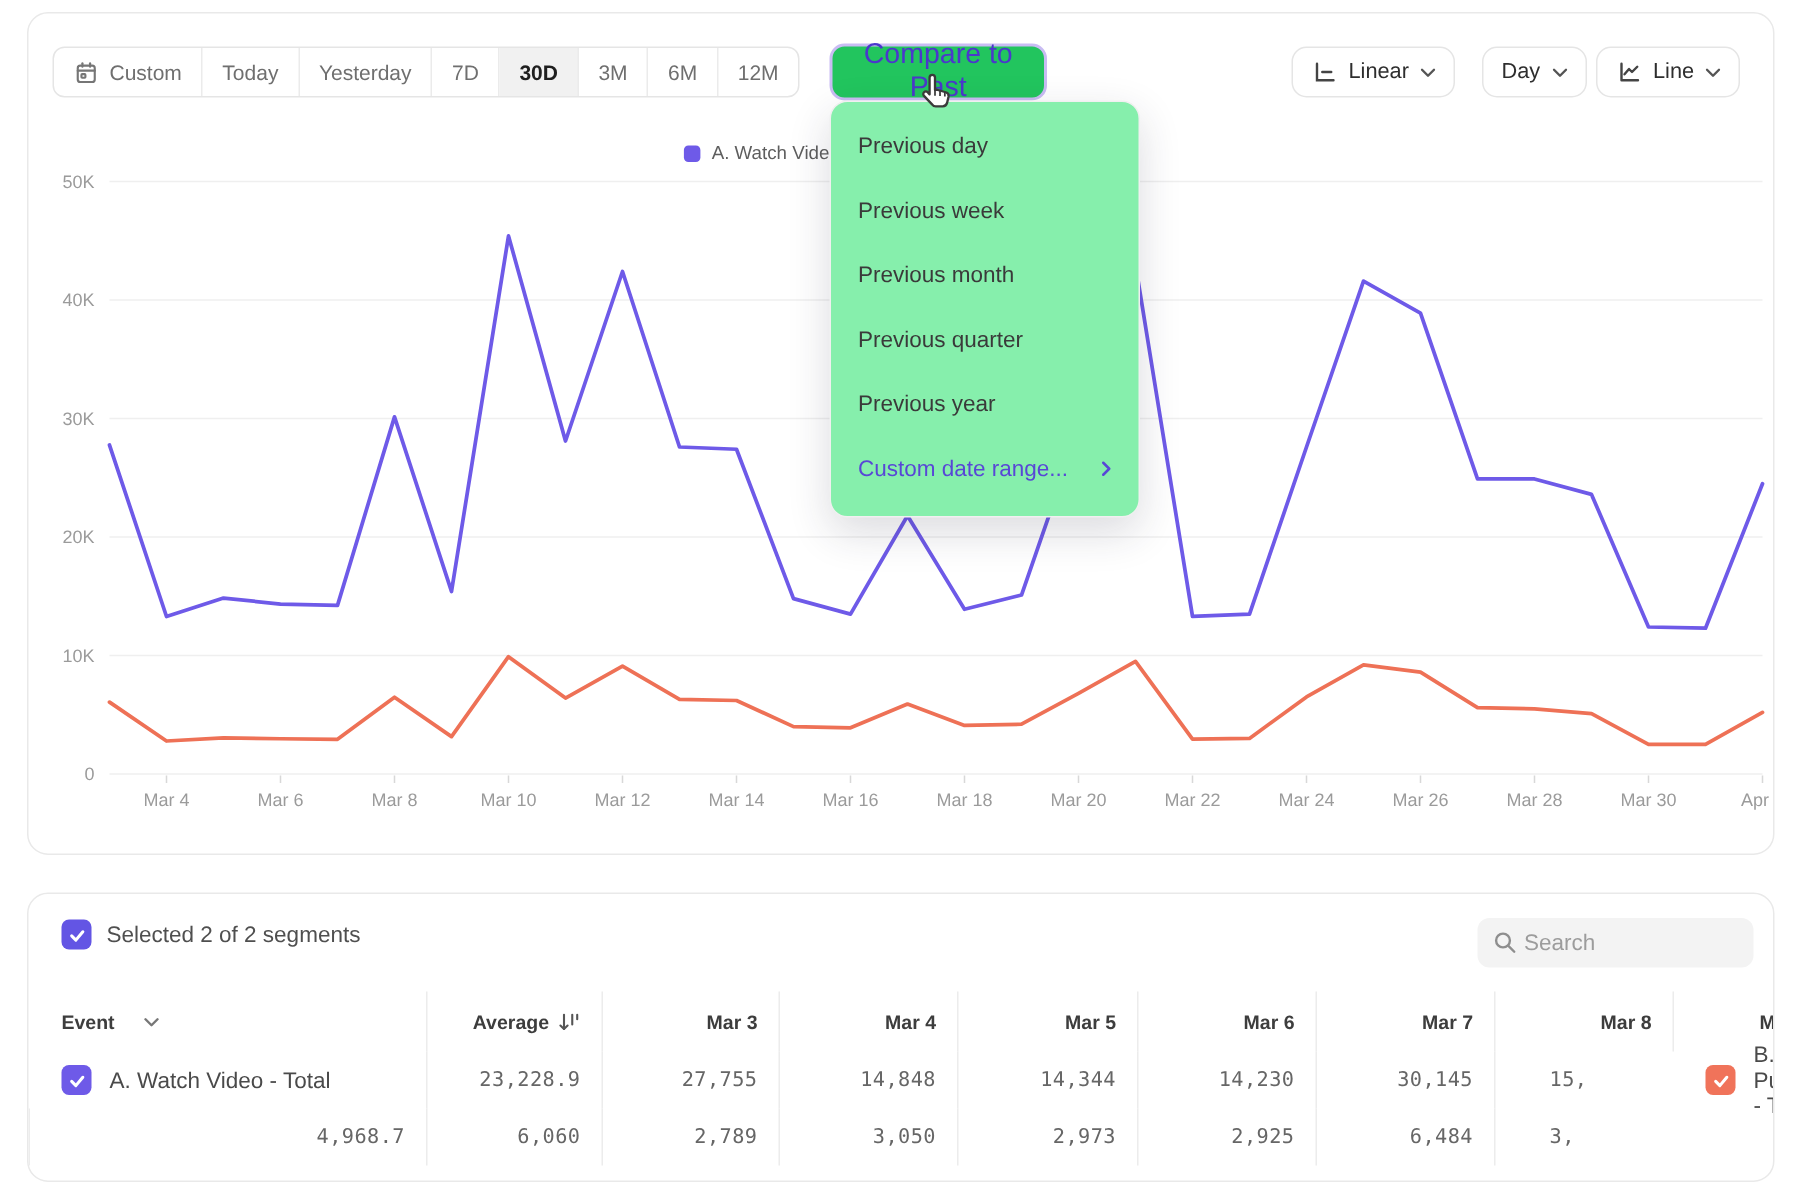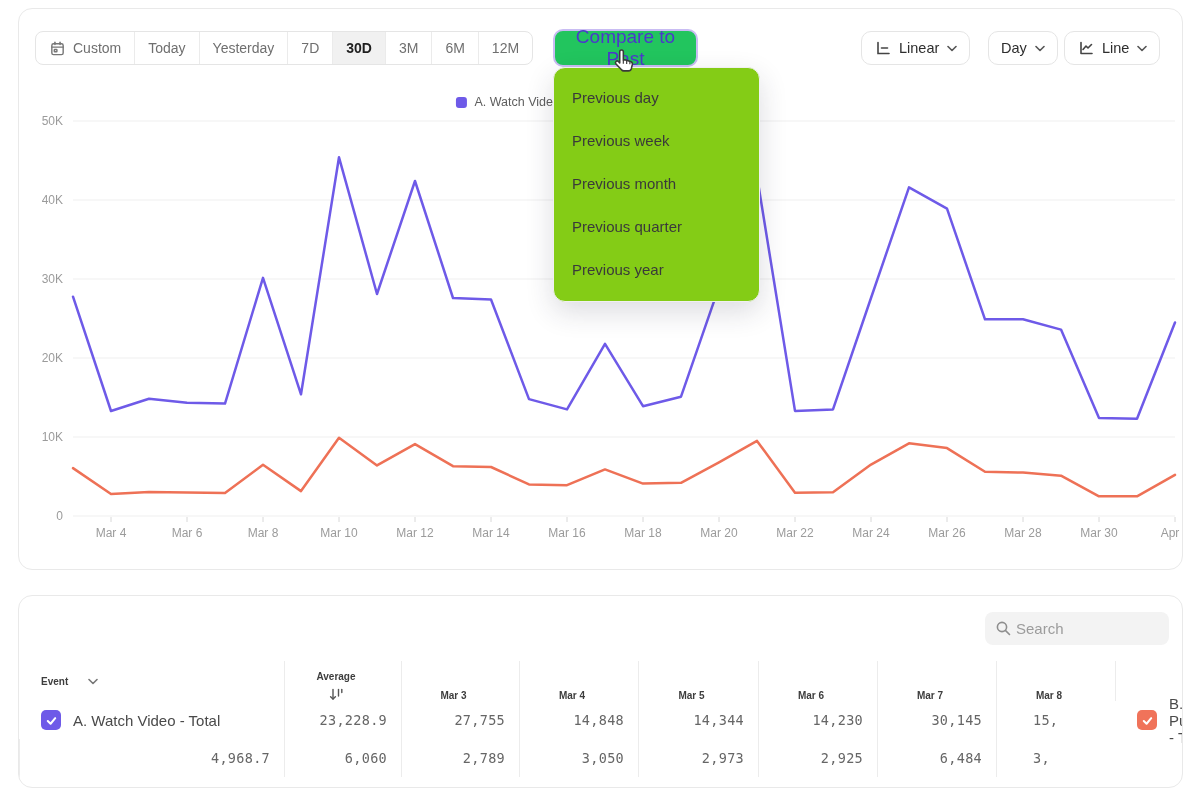--- a/index.html
+++ b/index.html
@@ -18,38 +18,38 @@
   #scale-btn { left:842px; } #interval-btn { left:969px; } #charttype-btn { left:1045px; }
   .tool-btn svg.glyph { flex:0 0 auto; }
 
   
   #chart-svg { position:absolute; left:0; top:0; }
   #legend { position:absolute; left:50%; top:86px; transform:translateX(-50%); display:flex; gap:24px; align-items:center; }
   .legend-item { display:flex; align-items:center; gap:8px; font-size:12.5px; color:#5E5E5E; white-space:nowrap; }
   .legend-swatch { width:11px; height:11px; border-radius:3px; }
 
   
-  #compare-menu { position:absolute; left:553px; top:67px; width:207px; background:#84cc16; border:1px solid #F0F0F0; border-radius:12px; box-shadow:0 10px 28px rgba(40,40,60,0.16); padding:8px 0 10px; z-index:40; }
+  #compare-menu { position:absolute; left:553px; top:67px; width:207px; background:#86efac; border:1px solid #F0F0F0; border-radius:12px; box-shadow:0 10px 28px rgba(40,40,60,0.16); padding:8px 0 10px; z-index:40; }
   .menu-item { height:43px; display:flex; align-items:center; padding:0 18px; font-size:15px; color:#3A3A3A; cursor:pointer; }
   .menu-item.custom { color:#5847D6; justify-content:space-between; }
   #cursor { position:absolute; left:612px; top:48px; z-index:60; }
 
   
   .checkbox { width:20px; height:20px; border-radius:5px; display:flex; align-items:center; justify-content:center; flex:0 0 auto; cursor:pointer; }
   #select-row { position:absolute; left:22px; top:17px; display:flex; align-items:center; gap:10px; }
   #select-label { font-size:15px; color:#4F4F4F; }
   #search-box { position:absolute; right:13px; top:16px; width:184px; height:33px; background:#F3F3F3; border-radius:8px; display:flex; align-items:center; padding:0 10px; gap:4px; }
   #search-input { border:none; outline:none; background:transparent; font-size:15px; color:#444; width:130px; font-family:"Liberation Sans",sans-serif; }
   #search-input::placeholder { color:#9C9C9C; }
 
   #data-table { position:absolute; left:0; top:65px; width:1215px; display:grid; grid-template-columns:265px 117px 118px 119px 120px 119px 119px 119px 119px; }
-  .th { height:40px; display:flex; align-items:center; font-size:10px; font-weight:bold; color:#3D3D3D; }
+  .th { height:40px; display:flex; align-items:center; font-size:13px; font-weight:bold; color:#3D3D3D; }
   .td { height:38px; display:flex; align-items:center;padding-left:48px; }
   .num { justify-content:flex-end; padding-right:14px; font-family:"DejaVu Sans Mono", monospace; font-size:13.5px; color:#666; letter-spacing:0.3px; }
-  .th.num-h { justify-content:flex-end; padding-right:14px; gap:6px;flex-direction:column; }
+  .th.num-h { justify-content:flex-end; padding-right:14px; gap:6px; }
   .colsep { border-left:1px solid #ECECEC; }
   .event-cell { padding-left:22px; gap:12px; }
   .row-label { font-size:15px; color:#4A4A4A; }
   .clip-h { justify-content:flex-start !important; padding-left:57px !important; }
   .clip-v { justify-content:flex-start !important; padding-left:36px !important; }
 </style>
 </head>
 <body>
 
 <div class="card" id="chart-card">
@@ -177,29 +177,43 @@
       </svg>
   </button>
 </div>
 
 <div id="compare-menu">
     <div class="menu-item">Previous day</div>
     <div class="menu-item">Previous week</div>
     <div class="menu-item">Previous month</div>
     <div class="menu-item">Previous quarter</div>
     <div class="menu-item">Previous year</div>
+    <div class="menu-item custom">
+      <span>Custom date range...</span>
+      <svg width="7" height="11" viewBox="0 0 7 11" fill="none" stroke="#5847D6" stroke-width="1.7" stroke-linecap="round" stroke-linejoin="round">
+        <polyline points="1.5,1.5 5.5,5.5 1.5,9.5"></polyline>
+      </svg>
+    </div>
   </div>
 
 <svg id="cursor" width="26" height="27" viewBox="0 0 20 21">
   <path d="M7.3 1.5c.8 0 1.4.6 1.4 1.4v6.4l1-.1 4.6 1.3c1 .3 1.6 1.3 1.4 2.3l-.7 3.1c-.3 1.1-1.2 1.9-2.3 1.9h-3.6c-.7 0-1.4-.3-1.8-.9L3 12.4c-.5-.5-.5-1.4 0-1.9s1.4-.5 1.9 0l1 1.1V2.9c0-.8.6-1.4 1.4-1.4z" fill="#fff" stroke="#3A3A3A" stroke-width="1.2" stroke-linejoin="round"></path>
   <path d="M8.7 9.3v3 M11.3 9.8v2.7 M13.8 10.4v2.3" stroke="#3A3A3A" stroke-width="0.9" fill="none"></path>
 </svg>
 
 <div class="card" id="table-card">
 
+  <div id="select-row">
+    <div class="checkbox" id="select-all-box" style="background:#6355E4;">
+      <svg width="13" height="13" viewBox="0 0 14 14" fill="none" stroke="#fff" stroke-width="2.2" stroke-linecap="round" stroke-linejoin="round">
+          <polyline points="3,7.5 6,10.5 11,4.5"></polyline>
+        </svg>
+    </div>
+    <span id="select-label">Selected 2 of 2 segments</span>
+  </div>
 
   <div id="search-box">
     <svg width="17" height="17" viewBox="0 0 17 17" fill="none" stroke="#8E8E8E" stroke-width="1.6" stroke-linecap="round">
         <circle cx="7" cy="7" r="4.6"></circle>
         <line x1="10.6" y1="10.6" x2="14.5" y2="14.5"></line>
       </svg>
     <input id="search-input" placeholder="Search" style="">
   </div>
 
   <div id="data-table">

